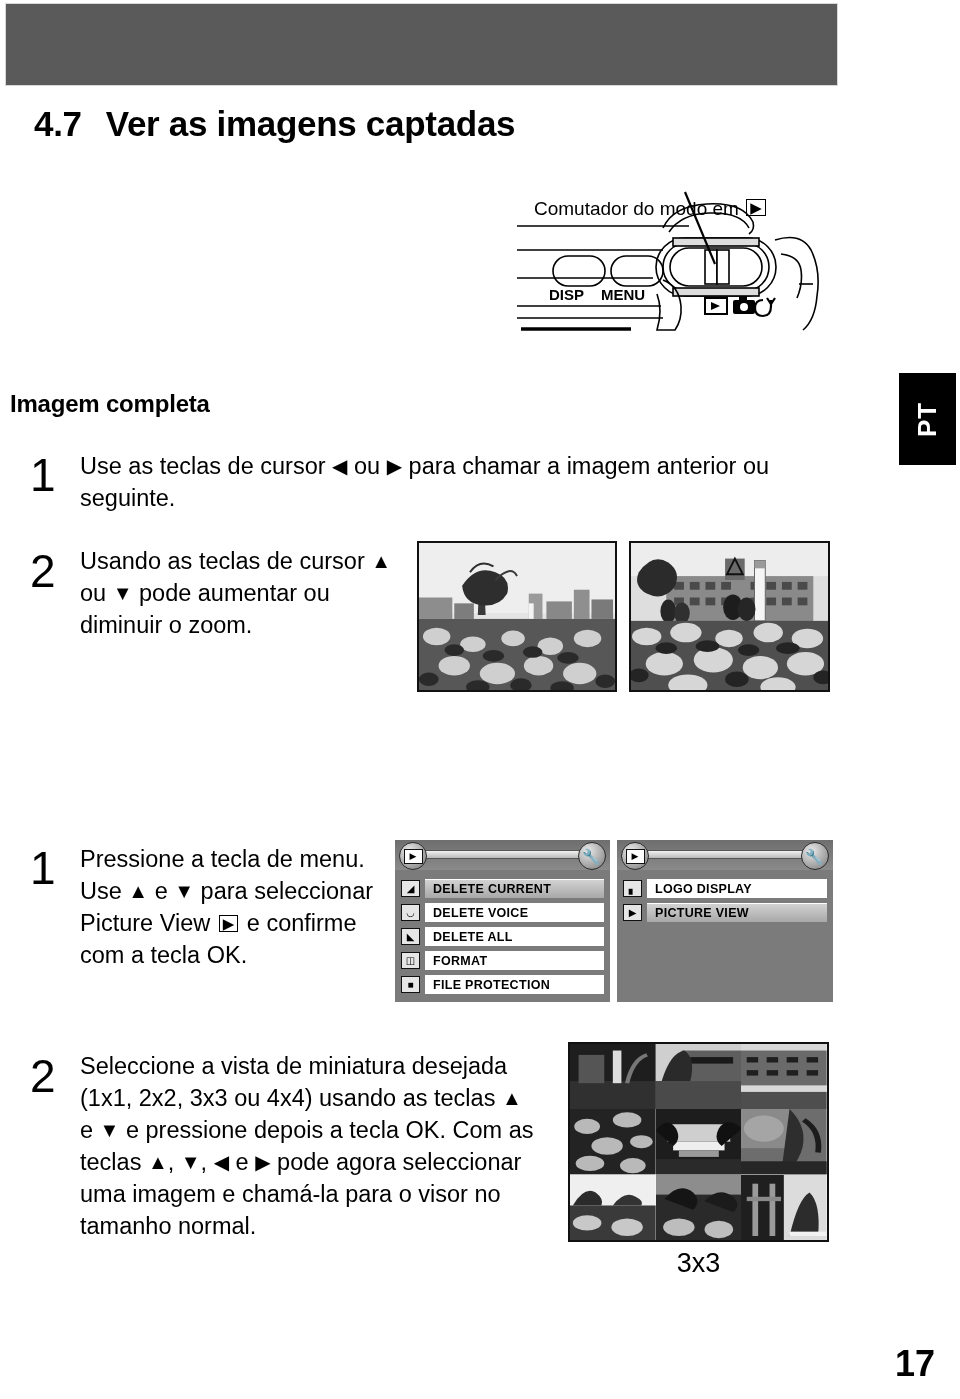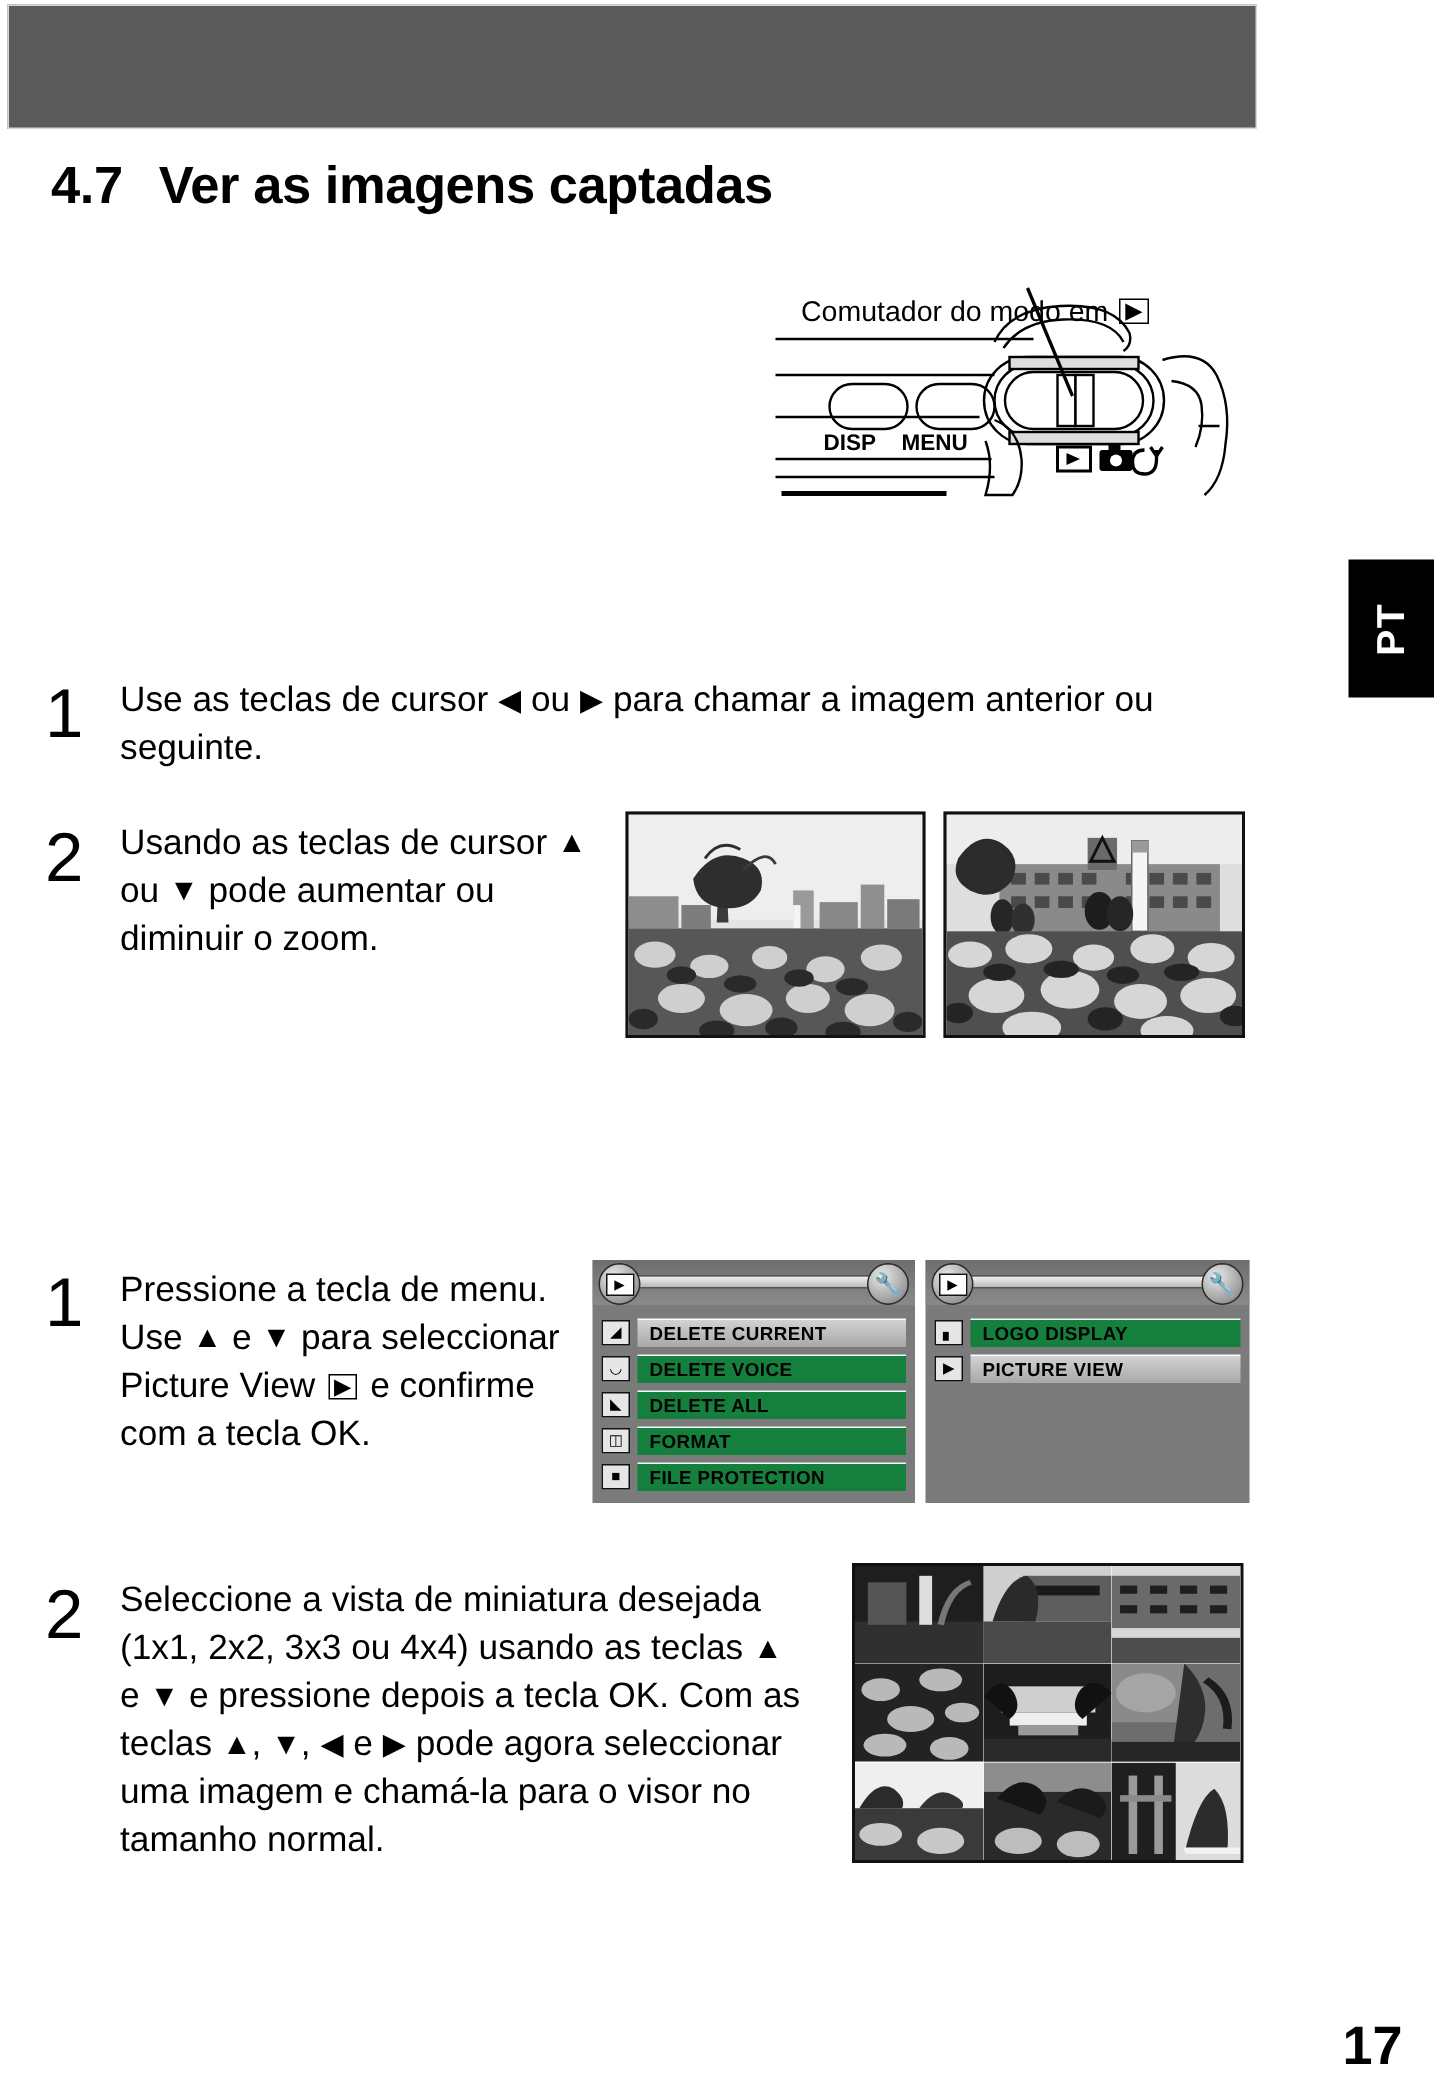--- a/index.html
+++ b/index.html
@@ -137,21 +137,21 @@
   .menu-ico{
     width:19px;height:17px;margin-right:5px;flex:0 0 19px;
     display:flex;align-items:center;justify-content:center;
     background:#e6e6e6;border:1.4px solid #111;box-sizing:border-box;
     font-size:10px;line-height:1;color:#000;overflow:hidden;
   }
   .menu-label{
     flex:1;height:19px;display:flex;align-items:center;
     padding-left:8px;box-sizing:border-box;
     font-size:12.5px;font-weight:bold;letter-spacing:0.3px;color:#000;
-    background:#15803d;
+    background:#ffffff;
     border-top:1px solid #fff;
   }
   .menu-label.sel{
     background:linear-gradient(#d2d2d2,#a8a8a8);
   }
 
   
   #grid-photo{
     position:absolute;left:568px;top:1042px;width:261px;height:200px;
     border:2px solid #111;box-sizing:border-box;overflow:hidden;
@@ -233,20 +233,21 @@
       </g>
       <path d="M250 112 q-8 0 -8 8 q0 8 8 8 q8 0 8 -10 l0 -6" stroke-width="2.2"></path>
       <polyline points="254,110 258,116 262,110" stroke-width="2.2"></polyline>
     </svg>
   </div>
 
   <div class="pt-tab">
     <span>PT</span>
   </div>
 
+  <div class="sub-head" id="head-full">Imagem completa</div>
 
   <div class="step-num" id="num-f1">1</div>
   <div class="step-body" id="body-f1">
     Use as teclas de cursor <span class="gly">◀</span>
     ou <span class="gly">▶</span>
     para chamar a imagem anterior ou seguinte.
   </div>
 
   <div class="step-num" id="num-f2">2</div>
   <div class="step-body" id="body-f2">
@@ -545,16 +546,17 @@
           <rect x="8" y="8" width="4" height="48" fill="#9a9a9a"></rect>
           <rect x="20" y="8" width="4" height="48" fill="#9a9a9a"></rect>
           <rect x="4" y="20" width="24" height="4" fill="#8a8a8a"></rect>
           <path d="M34 56 q6 -34 14 -40 q8 10 6 40Z" fill="#2c2c2c"></path>
           <rect x="34" y="52" width="26" height="4" fill="#f2f2f2"></rect>
         </svg>
       </div>
     </div>
   </div>
 
+  <div class="grid-label">3x3</div>
 
   <div class="page-no">17</div>
 
 </div>
 
 </body></html>

